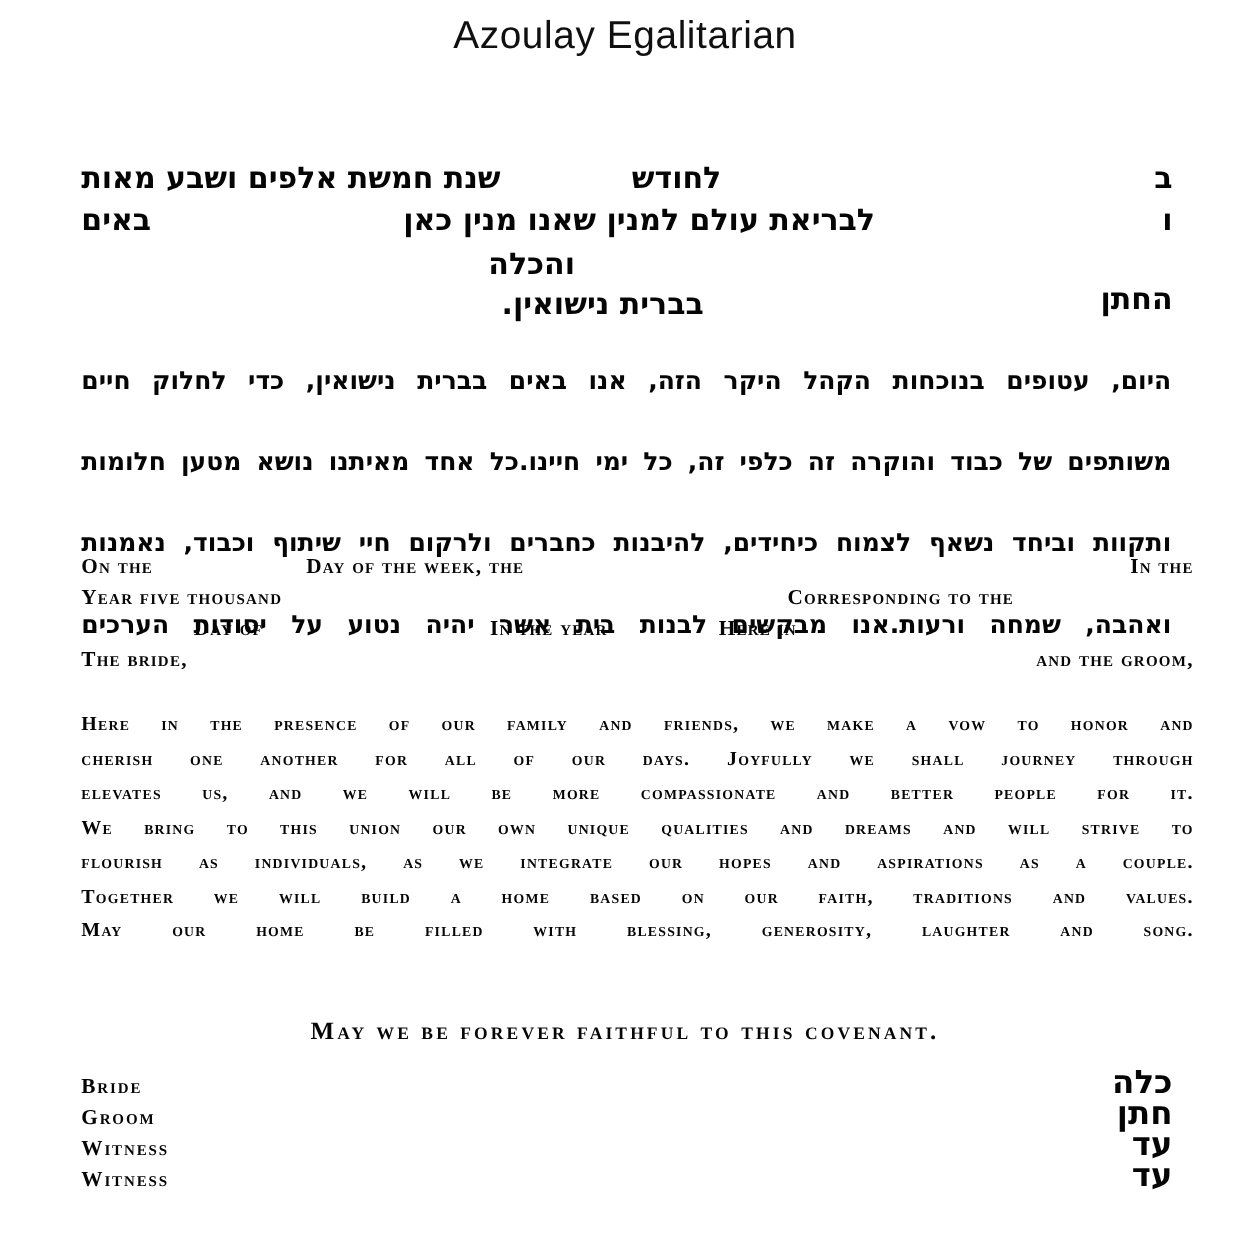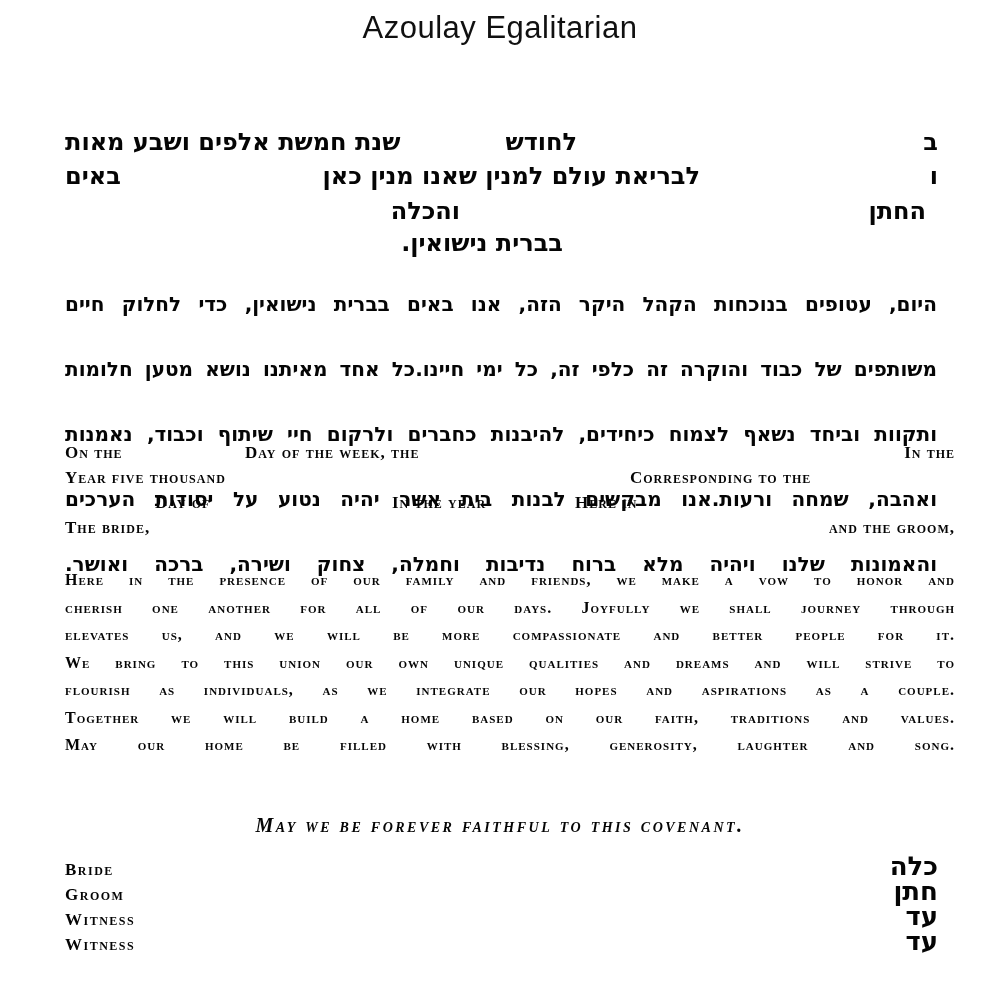--- a/index.html
+++ b/index.html
@@ -101,21 +101,20 @@
   
   .closing {
     position: absolute;
     top: 814px;
     left: 0;
     width: 100%;
     text-align: center;
     font-size: 20px;
     letter-spacing: 2.5px;
     font-weight: 700;
-    font-style: italic;
   }
 
   
   .signatures {
     position: absolute;
     top: 851px;
     left: 65px;
     right: 62px;
   }
   .sig-row {
@@ -140,34 +139,33 @@
     <span class="he pos" style="left:0;">שנת חמשת אלפים ושבע מאות</span>
   </div>
 
   <div class="he-fill" style="top:160px;">
     <span class="he pos" style="right:0;">ו</span>
     <span class="he pos" style="right:238px;">לבריאת עולם למנין שאנו מנין כאן</span>
     <span class="he pos" style="left:0;">באים</span>
   </div>
 
   <div class="he-fill" style="top:195px;">
-    <span class="he pos" style="right:12px;">החתן</span>
+    <span class="he pos" style="right:0;margin-top:28px;">החתן</span>
     <span class="he pos" style="right:478px;">והכלה</span>
   </div>
 
   <div class="he-fill" style="top:227px;">
     <span class="he pos" style="right:375px;">בברית נישואין.</span>
   </div>
 
   <div class="he he-para">
     <div class="jline">היום, עטופים בנוכחות הקהל היקר הזה, אנו באים בברית נישואין, כדי לחלוק חיים</div>
     <div class="jline">משותפים של כבוד והוקרה זה כלפי זה, כל ימי חיינו.כל אחד מאיתנו נושא מטען חלומות</div>
     <div class="jline">ותקוות וביחד נשאף לצמוח כיחידים, להיבנות כחברים ולרקום חיי שיתוף וכבוד, נאמנות</div>
     <div class="jline">ואהבה, שמחה ורעות.אנו מבקשים לבנות בית אשר יהיה נטוע על יסודות הערכים</div>
-    <div class="jline">והאמונות שלנו ויהיה מלא ברוח נדיבות וחמלה, צחוק ושירה, ברכה ואושר.</div>
   </div>
 
   <div class="en-fill" style="top:441px;">
     <span class="en pos" style="left:0;">On the</span>
     <span class="en pos" style="left:180px;">Day of the week, the</span>
     <span class="en pos" style="right:0;">In the</span>
   </div>
 
   <div class="en-fill" style="top:466px;">
     <span class="en pos" style="left:0;">Year five thousand</span>

